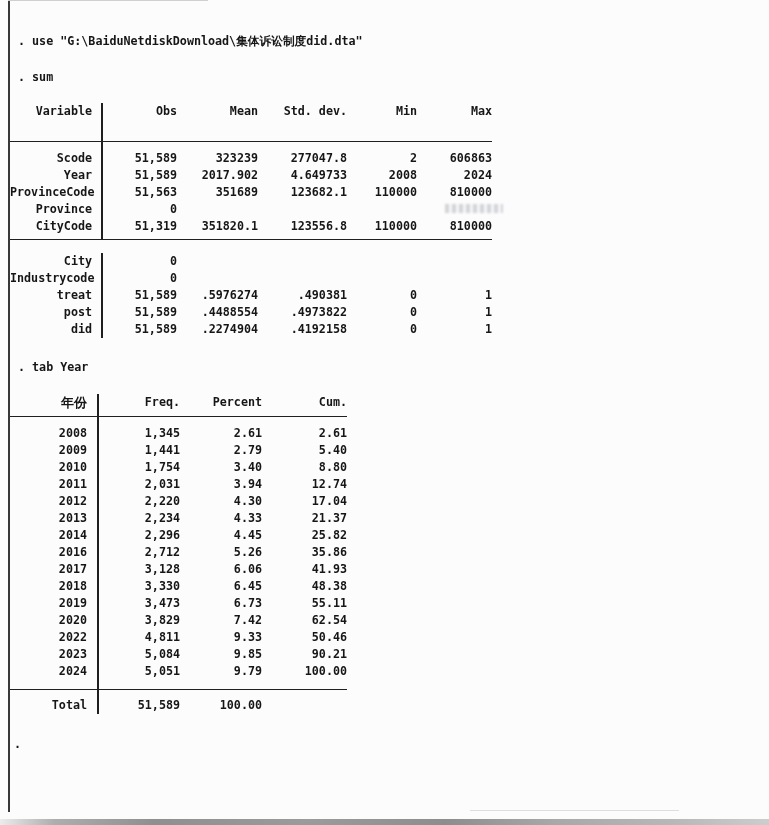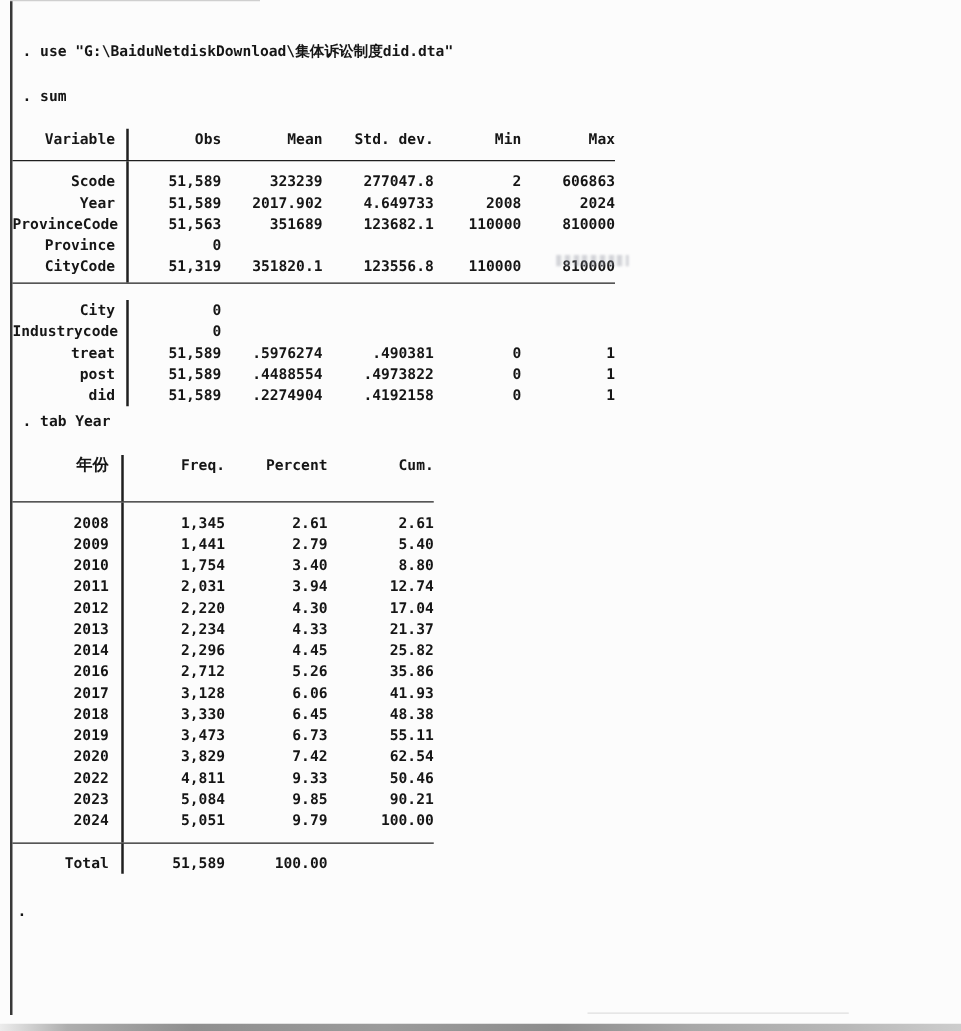--- a/index.html
+++ b/index.html
@@ -39,21 +39,21 @@
     top: 16px;
     width: 615px;
   }
   .cmd {
     margin-left: 18px;
     line-height: 17px;
     white-space: pre;
   }
   .cmd-use { margin-top: 17px; }
   .cmd-sum { margin-top: 19px; }
-  .cmd-tab { margin-top: 4px; }
+  .cmd-tab { margin-top: 21px; }
   .prompt  { margin-top: 22px; margin-left: 14px; }
 
   
   .sum-table { margin-left: 10px; width: 482px; }
   .srow {
     display: grid;
     grid-template-columns: 91px 76px 81px 89px 70px 75px;
     line-height: 17px;
   }
   .sum-table .c { text-align: right; white-space: pre; }
@@ -63,21 +63,21 @@
     content: "";
     position: absolute;
     left: 91px;
     top: 0;
     bottom: 0;
     width: 1.5px;
     background: #1f1f1f;
   }
   .sum-header {
     margin-top: 17px;
-    padding-bottom: 8px;
+    padding-bottom: 21px;
     border-bottom: 1.5px solid #1f1f1f;
   }
   .sum-b1 {
     padding-top: 8px;
     padding-bottom: 4px;
     border-bottom: 1.5px solid #1f1f1f;
   }
   .sum-b2 { margin-top: 13px; }
 
   
@@ -94,21 +94,21 @@
     content: "";
     position: absolute;
     left: 87px;
     top: 0;
     bottom: 0;
     width: 1.5px;
     background: #1f1f1f;
   }
   .tab-header {
     margin-top: 18px;
-    padding-bottom: 20px;
+    padding-bottom: 5px;
     border-bottom: 1.5px solid #1f1f1f;
   }
   .tab-header .v { font-size: 13px; }
   .tab-body {
     padding-top: 8px;
     padding-bottom: 9px;
     border-bottom: 1.5px solid #1f1f1f;
   }
   .tab-total { padding-top: 7px; }
 

